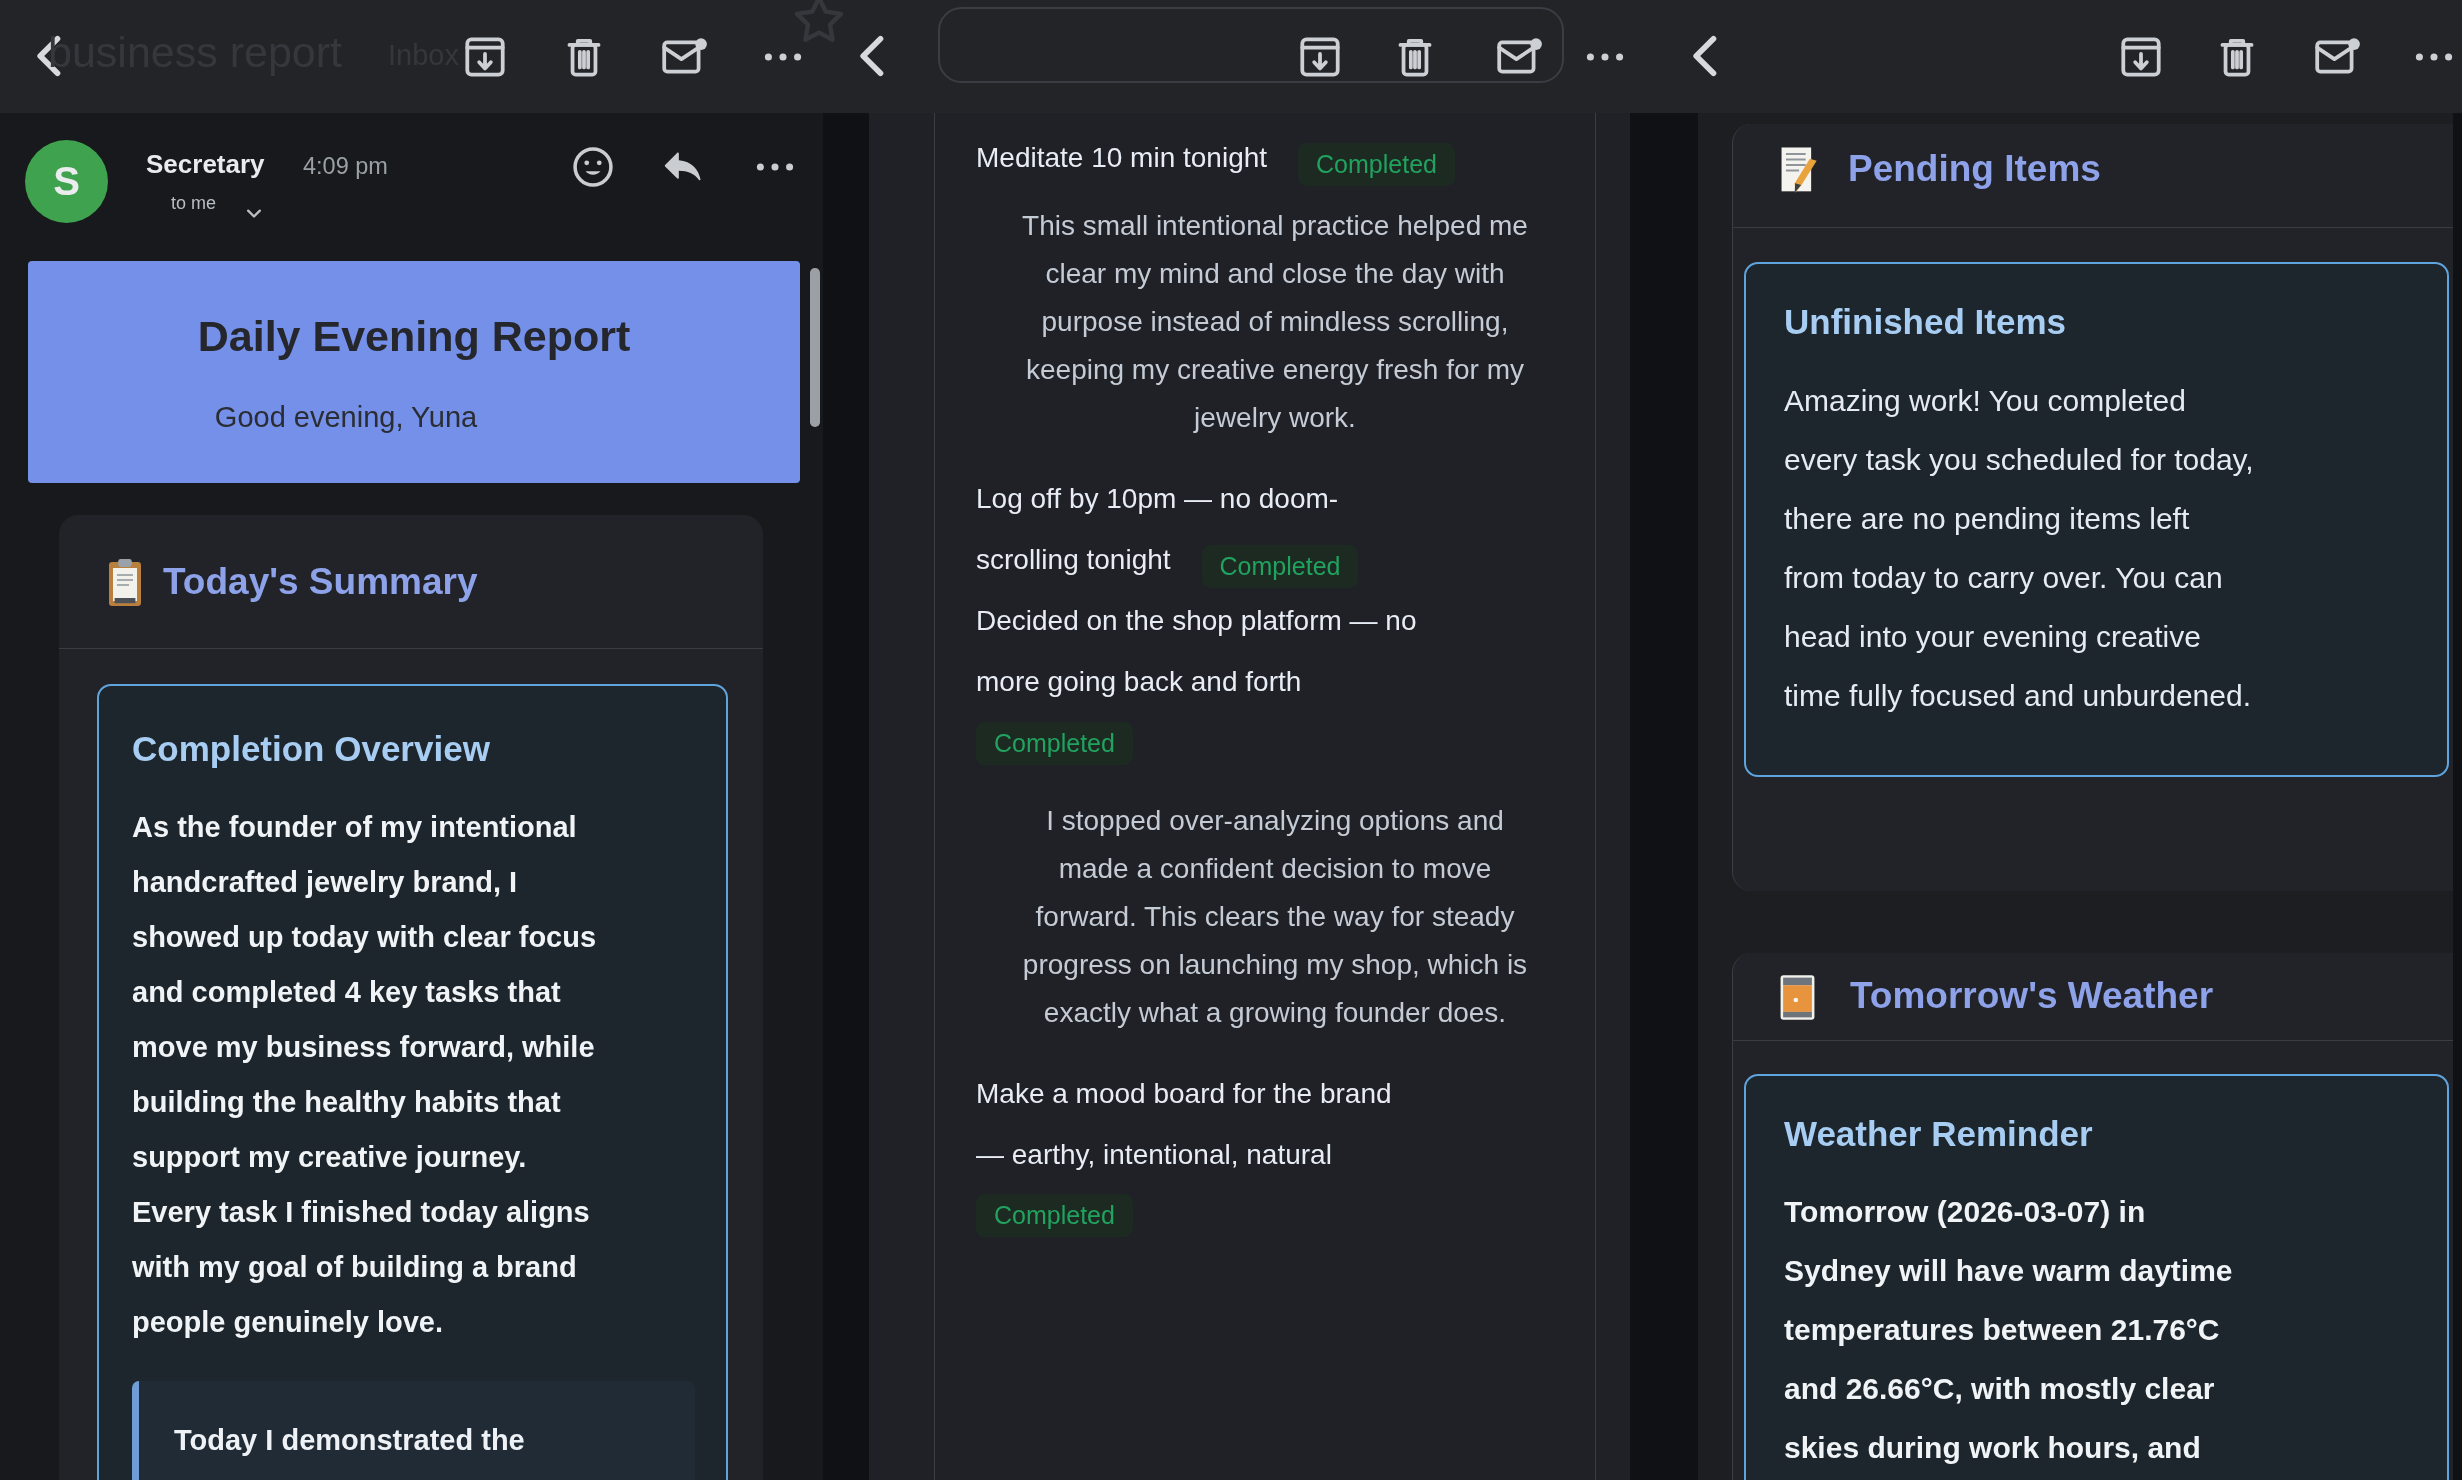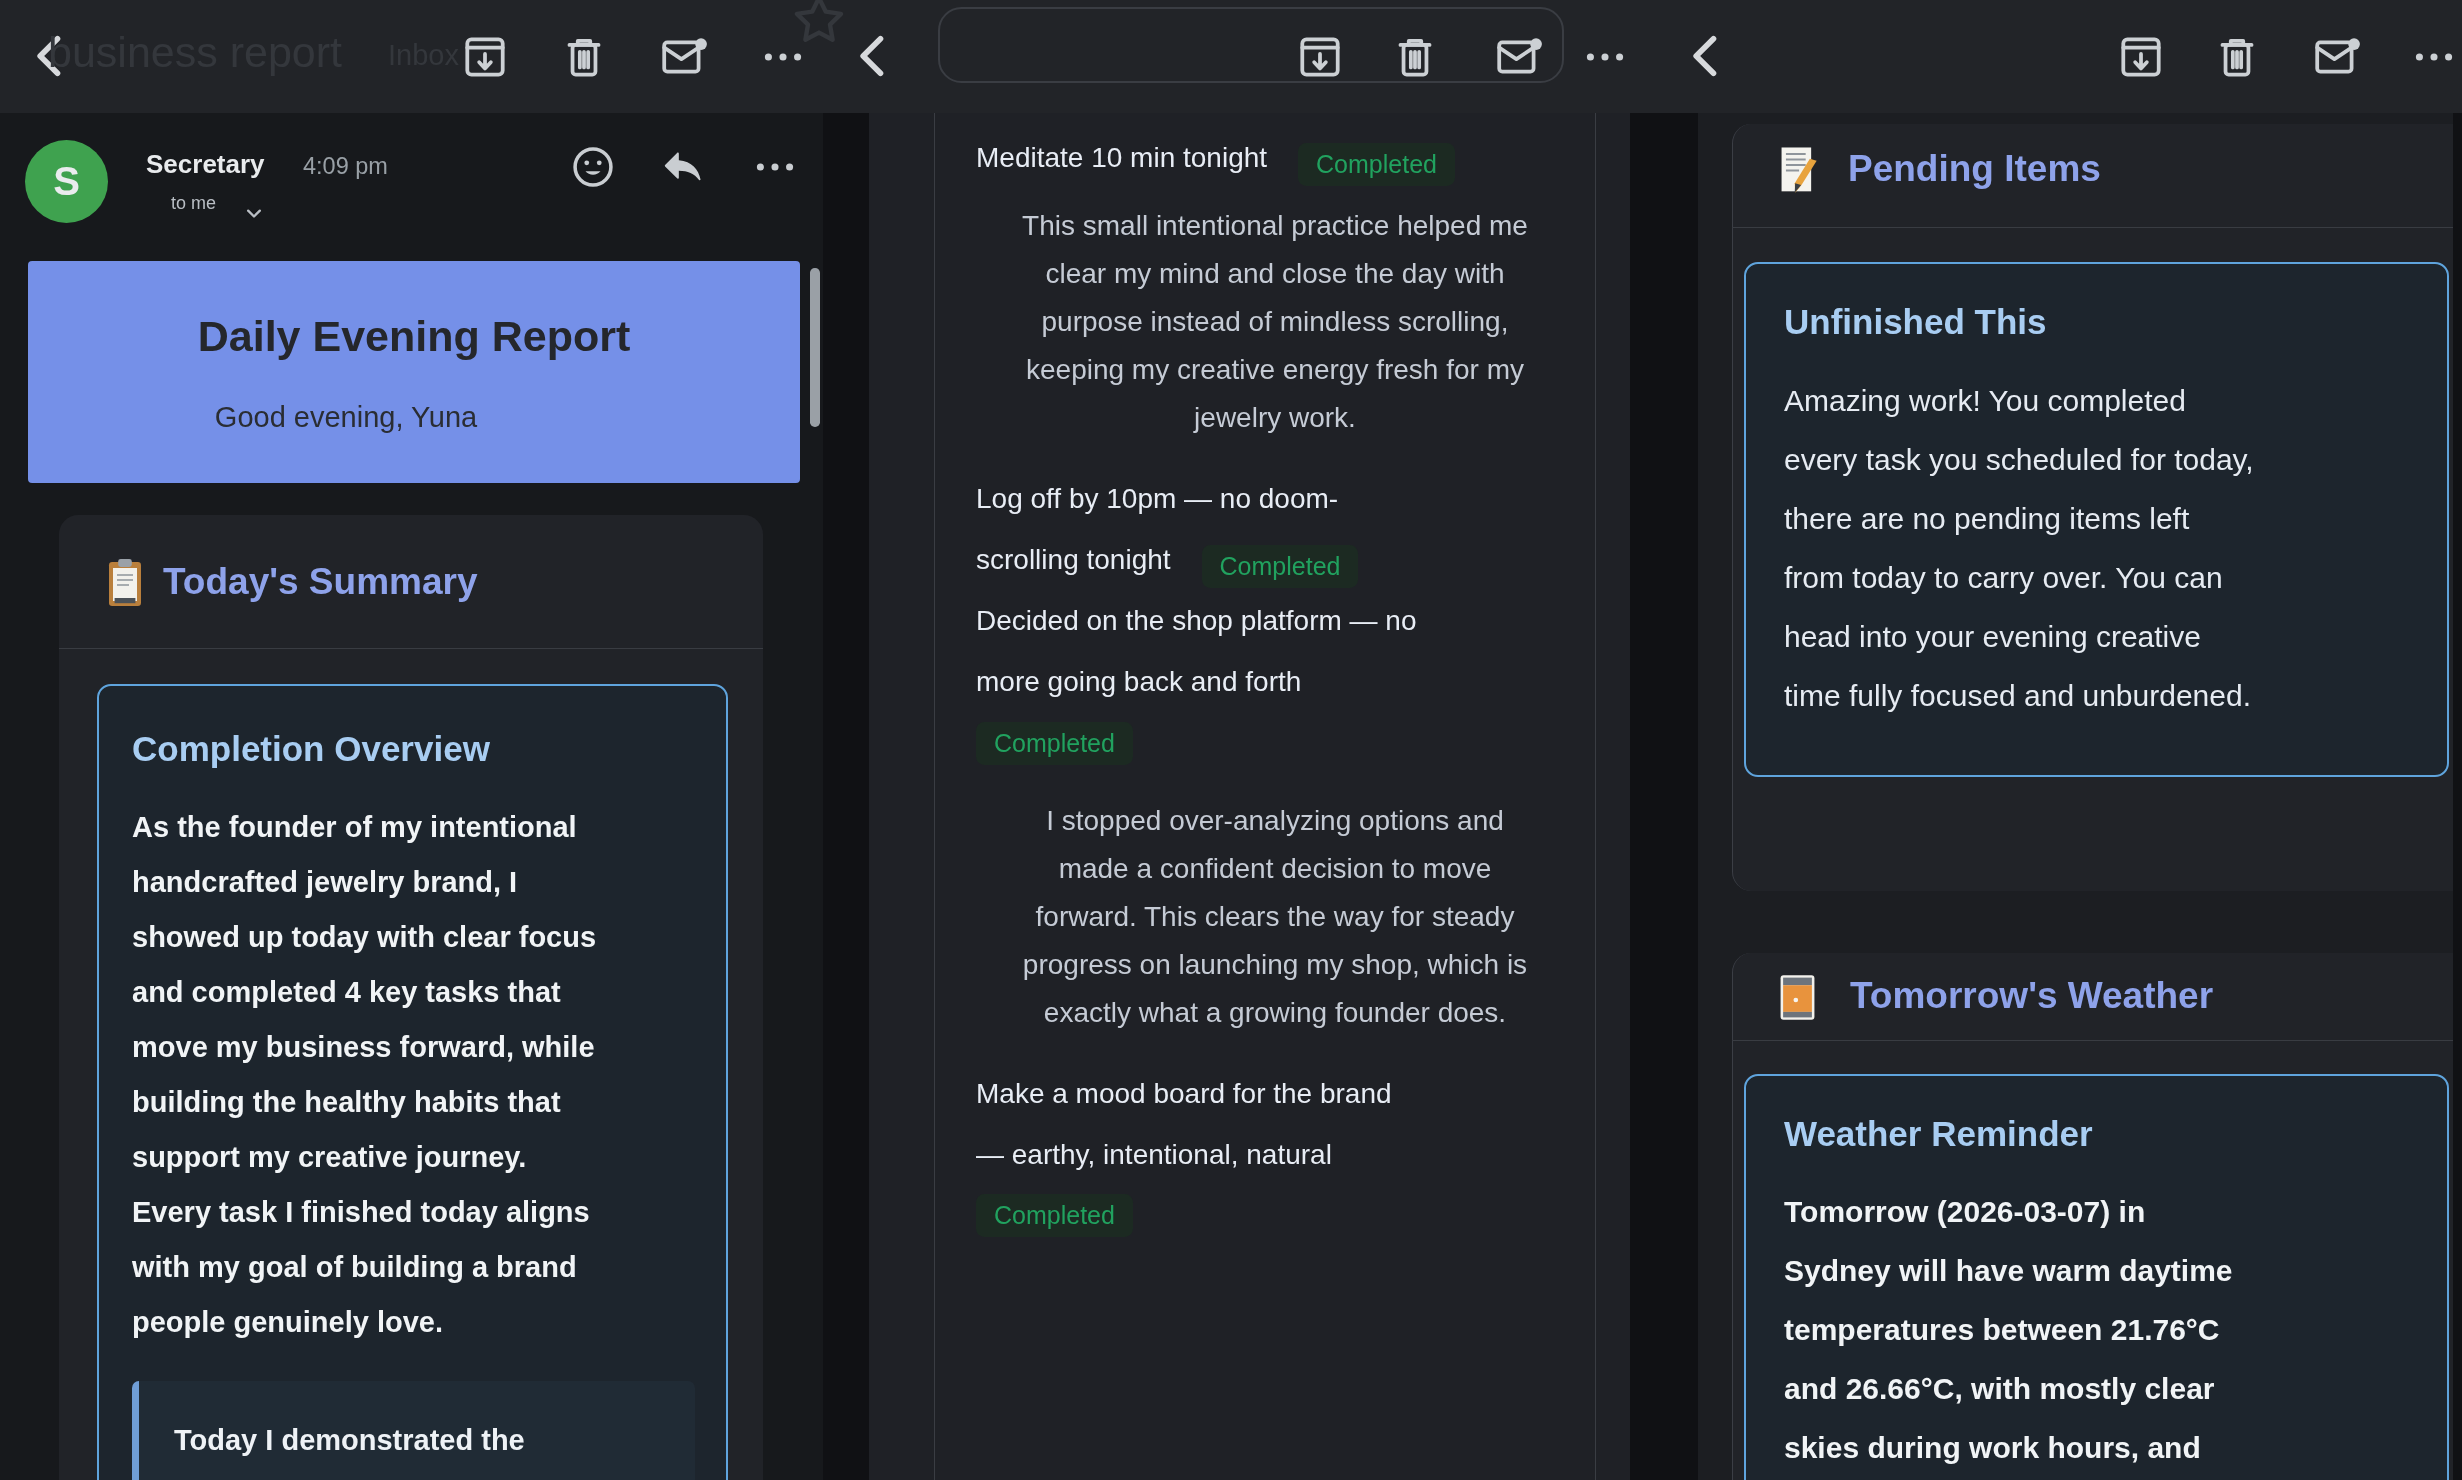--- a/index.html
+++ b/index.html
@@ -278,21 +278,21 @@
         <rect x="4.5" y="2.5" width="13.5" height="20" fill="#f4f3ee"></rect>
         <path d="M6.5 5.5h9M6.5 8h9M6.5 10.5h9M6.5 13h6" stroke="#8f959b" stroke-width="0.9"></path>
         <path d="M20.5 8.5 13.6 19.6l-2.9 3.6-.2-4.4 6.9-11.2z" fill="#e8a33d"></path>
         <path d="M10.7 18.8l-.2 4.4 2.9-3.6z" fill="#3a3f44"></path>
       </svg>
   </div>
   <div class="abs sec-title" style="left:1848px;top:148px;">Pending Items</div>
   <div class="abs divider" style="left:1732px;top:227px;width:731px;"></div>
 
   <div class="abs card" style="left:1744px;top:262px;width:705px;height:515px;padding:38px;">
-    <div class="card-title">Unfinished This</div>
+    <div class="card-title">Unfinished Items</div>
     <div class="light-body" style="margin-top:29px;">Amazing work! You completed
 every task you scheduled for today,
 there are no pending items left
 from today to carry over. You can
 head into your evening creative
 time fully focused and unburdened.</div>
   </div>
 
   <div class="abs r-container" style="left:1732px;top:953px;width:731px;height:527px;border-radius:19.3px 0 0 0;"></div>
   <div class="icon" style="left:1772px;top:970px;width:51px;height:55px;">

